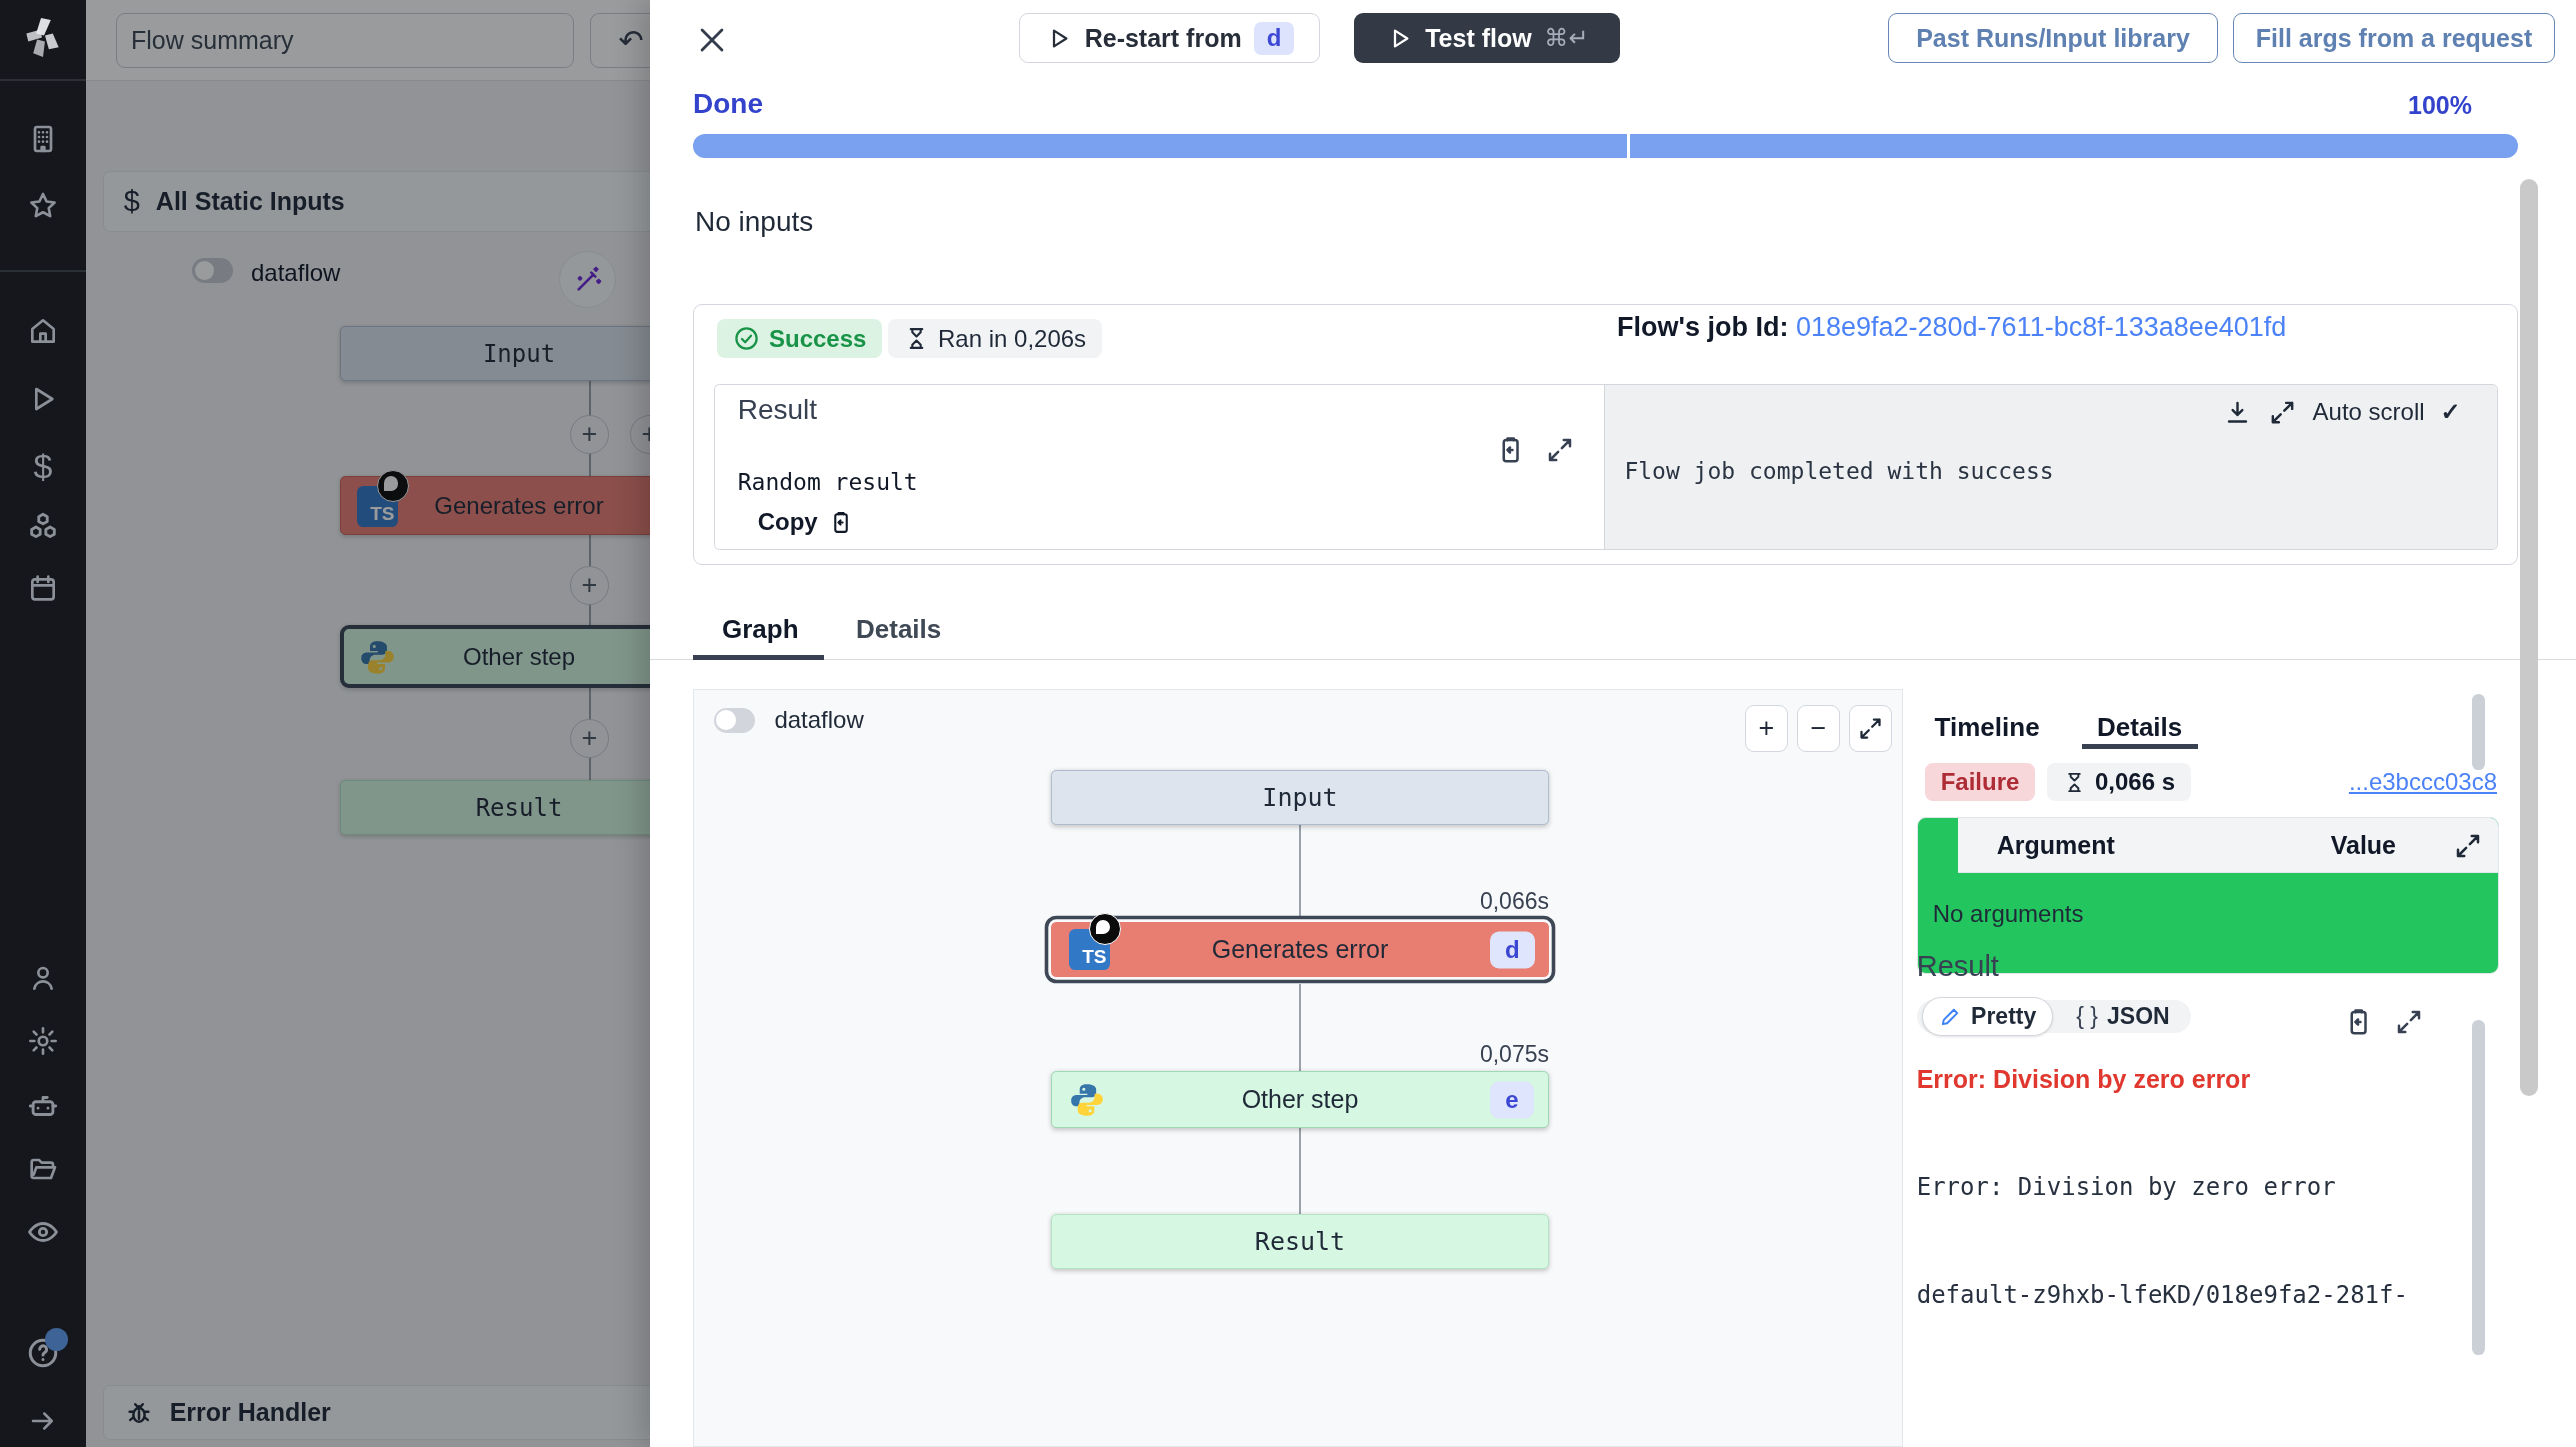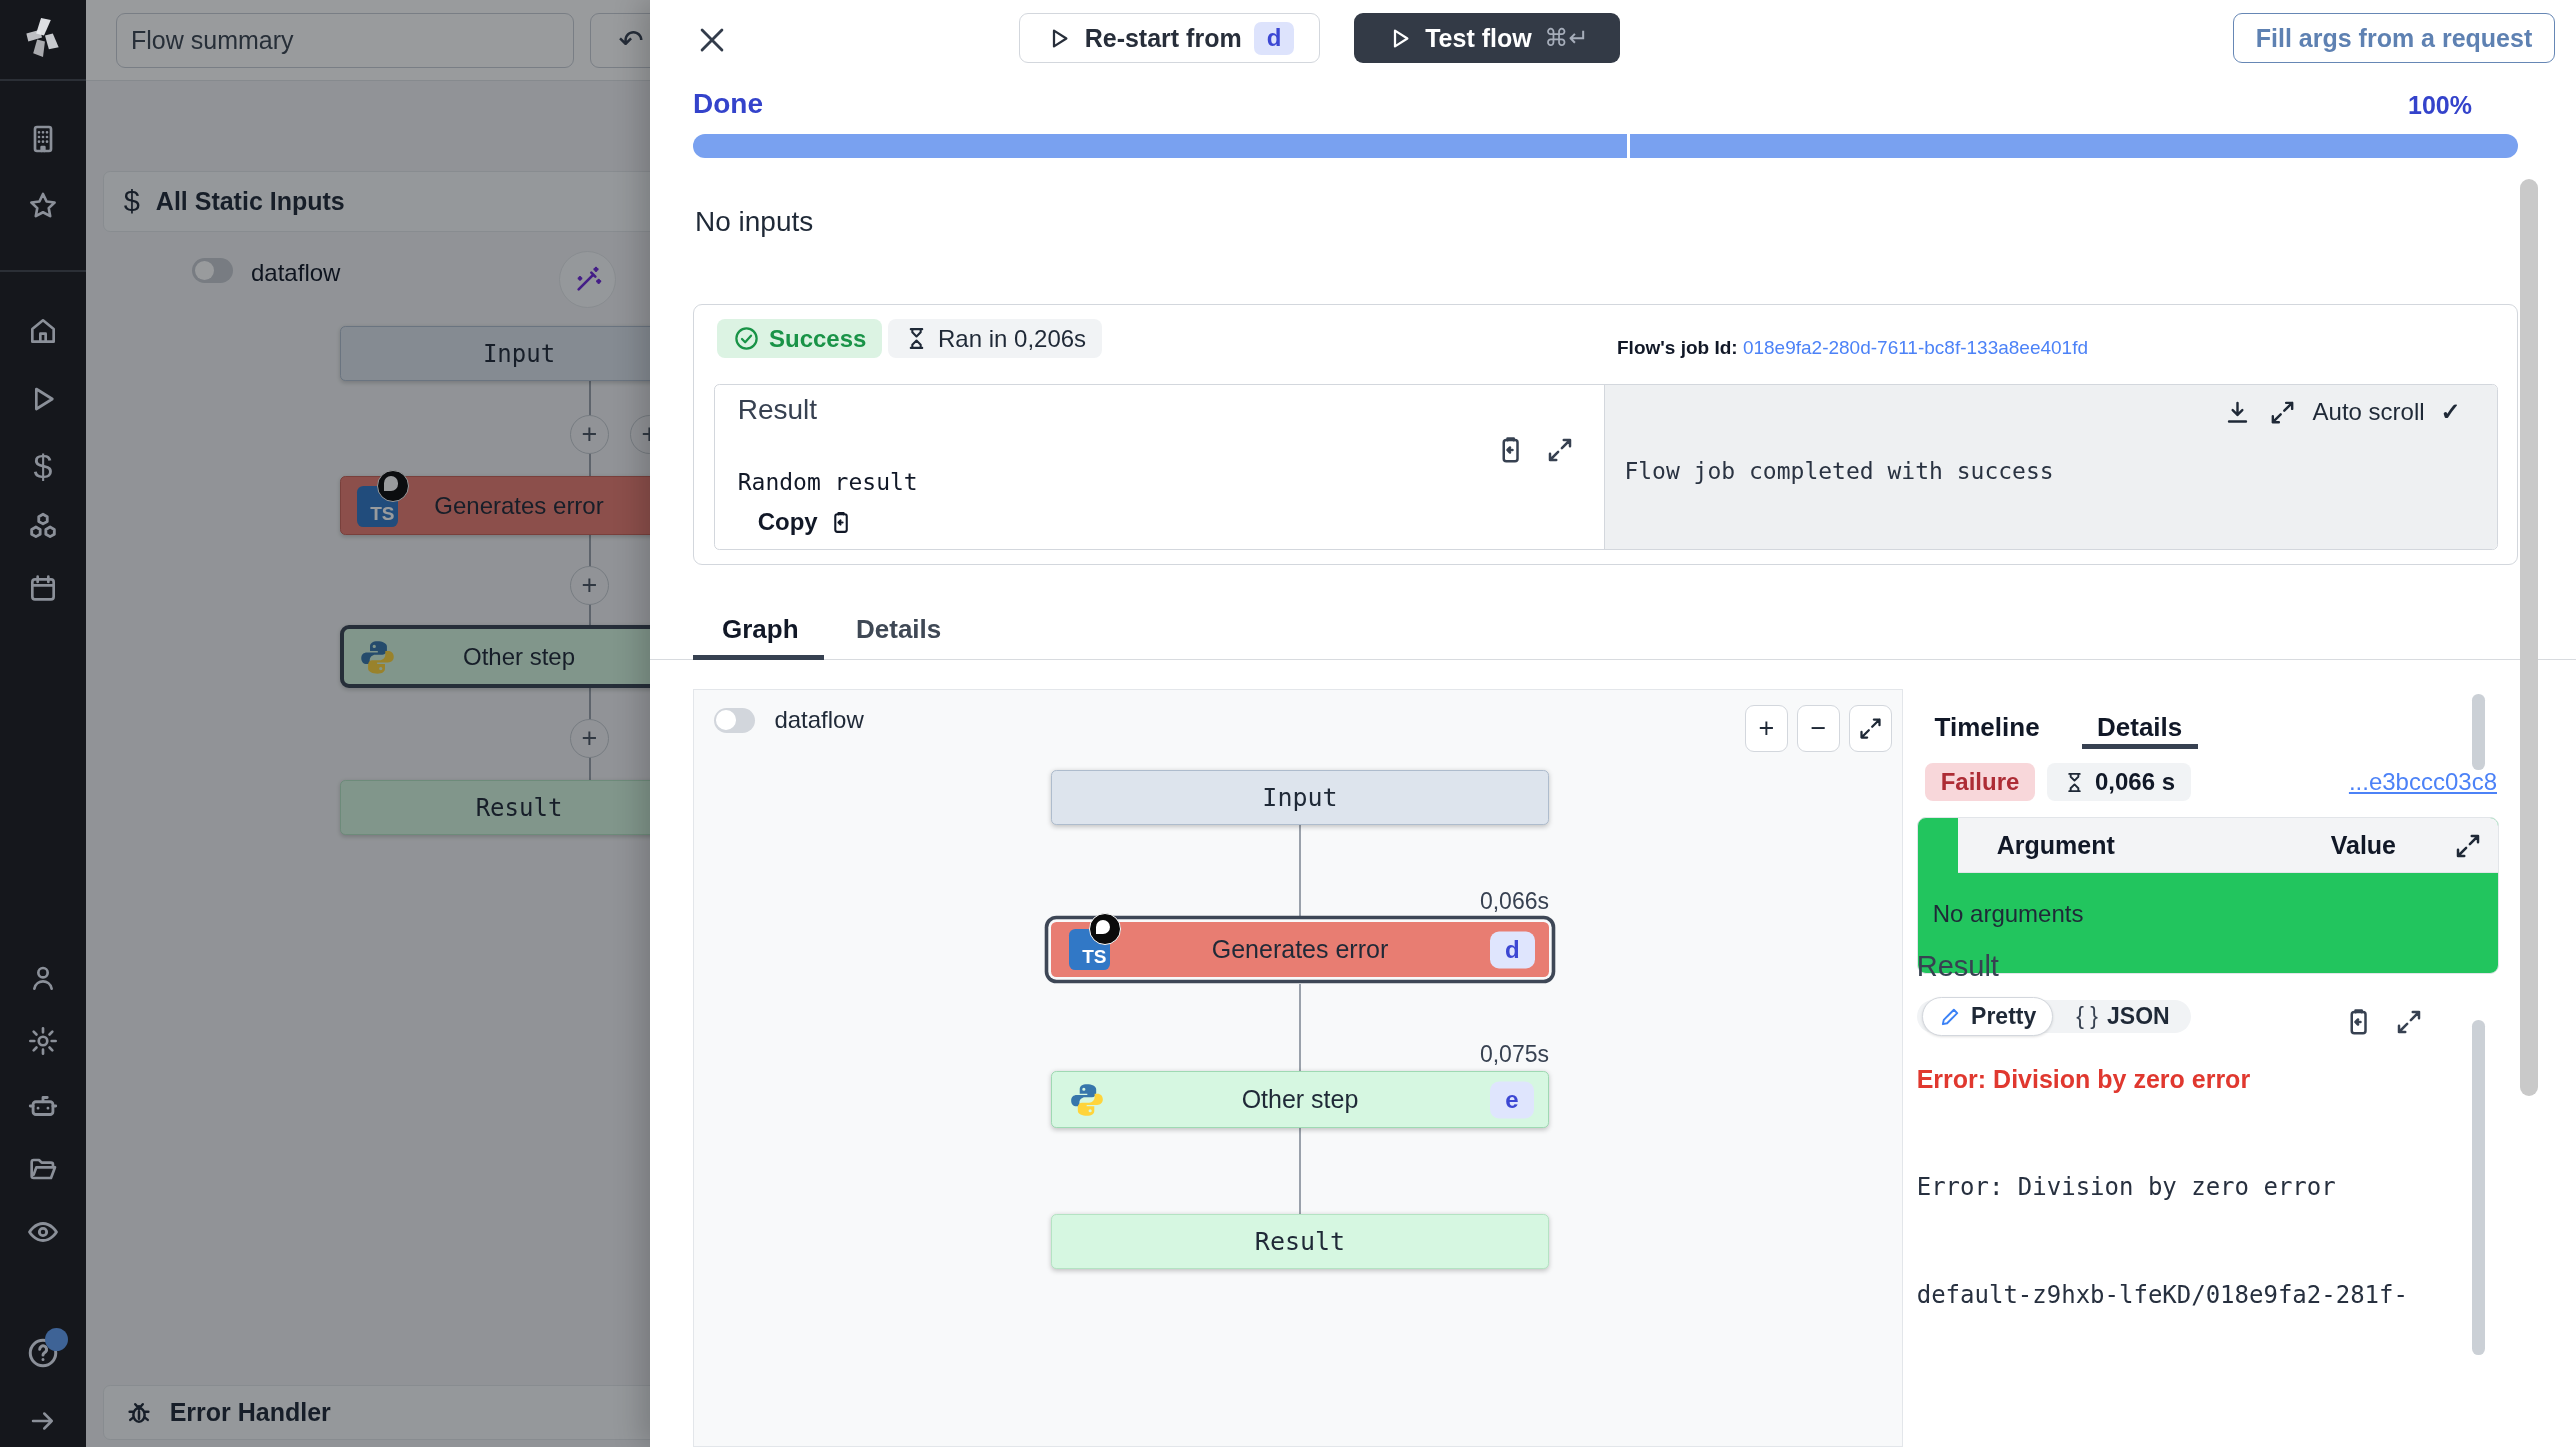--- a/index.html
+++ b/index.html
@@ -47,21 +47,21 @@
   .done-lbl { position:absolute; left:43px; top:88px; font-size:28px; font-weight:bold; color:#3443cb; }
   .pct-lbl { position:absolute; right:104px; top:91px; font-size:25px; font-weight:bold; color:#3443cb; }
   .pbar { position:absolute; left:43px; top:134px; width:1825px; height:24px; border-radius:12.5px; background:#79a1f0; }
   .pbar .split { position:absolute; left:51.2%; top:0; width:2.7px; height:24px; background:#fff; }
   .no-inputs { position:absolute; left:45px; top:206px; font-size:28px; color:#1f2937; }
 
   .run-card { position:absolute; left:43px; top:304px; width:1825px; height:261px; border:1.8px solid #d3d7dd; border-radius:9px; background:#fff; }
   .pill { display:inline-flex; align-items:center; gap:9px; height:39px; border-radius:8px; padding:0 16px; font-size:24px; }
   .pill-success { background:#dcf3e3; color:#199347; font-weight:bold; position:absolute; left:23px; top:14.3px; }
   .pill-gray { background:#f1f3f5; color:#1f2937; position:absolute; left:194px; top:14.3px; }
-  .jobid { position:absolute; left:923px; top:32px; font-size:19px; }
+  .jobid { position:absolute; left:923px; top:7px; font-size:27px; }
   .jobid b { color:#111827; }
   .jobid a { color:#4c82f7; text-decoration:none; }
   .result-box { position:absolute; left:19.7px; top:79px; width:1784px; height:166px; border:1.8px solid #d3d7dd; border-radius:5.4px; background:#fff; display:flex; overflow:hidden; }
   .rb-left { width:890px; position:relative; }
   .rb-left h3 { position:absolute; left:23px; top:9px; font-size:28px; font-weight:normal; color:#374151; }
   .rb-icons { position:absolute; right:29px; top:50px; display:flex; gap:19.7px; color:#374151; }
   .rb-val { position:absolute; left:23px; top:84px; font-size:23px; color:#111827; }
   .rb-copy { position:absolute; left:43px; top:123px; font-size:24px; font-weight:bold; color:#111827; display:flex; gap:10.7px; align-items:center; }
   .rb-right { width:894px; background:#eef0f2; border-left:1.8px solid #d3d7dd; position:relative; }
   .rb-right .tools { position:absolute; right:36px; top:12.5px; display:flex; align-items:center; gap:16px; font-size:24px; color:#1f2937; }
@@ -293,20 +293,23 @@
     </button>
 
     <button class="btn btn-test">
       <svg class="ic" width="27" height="27" viewBox="0 0 24 24" style="color:#fff">
           <path d="M8 5l11 7-11 7z"></path>
         </svg>
       <span>Test flow</span>
       <span class="kbd glyph">⌘↵</span>
     </button>
 
+    <button class="btn btn-outline" style="left:1238px; width:330px;">
+        <span>Past Runs/Input library</span>
+      </button>
     <button class="btn btn-outline" style="left:1583px; width:322px;">
         <span>Fill args from a request</span>
       </button>
 
     <div class="done-lbl">Done</div>
     <div class="pct-lbl">100%</div>
     <div class="pbar">
         <div class="split"></div>
       </div>
 

